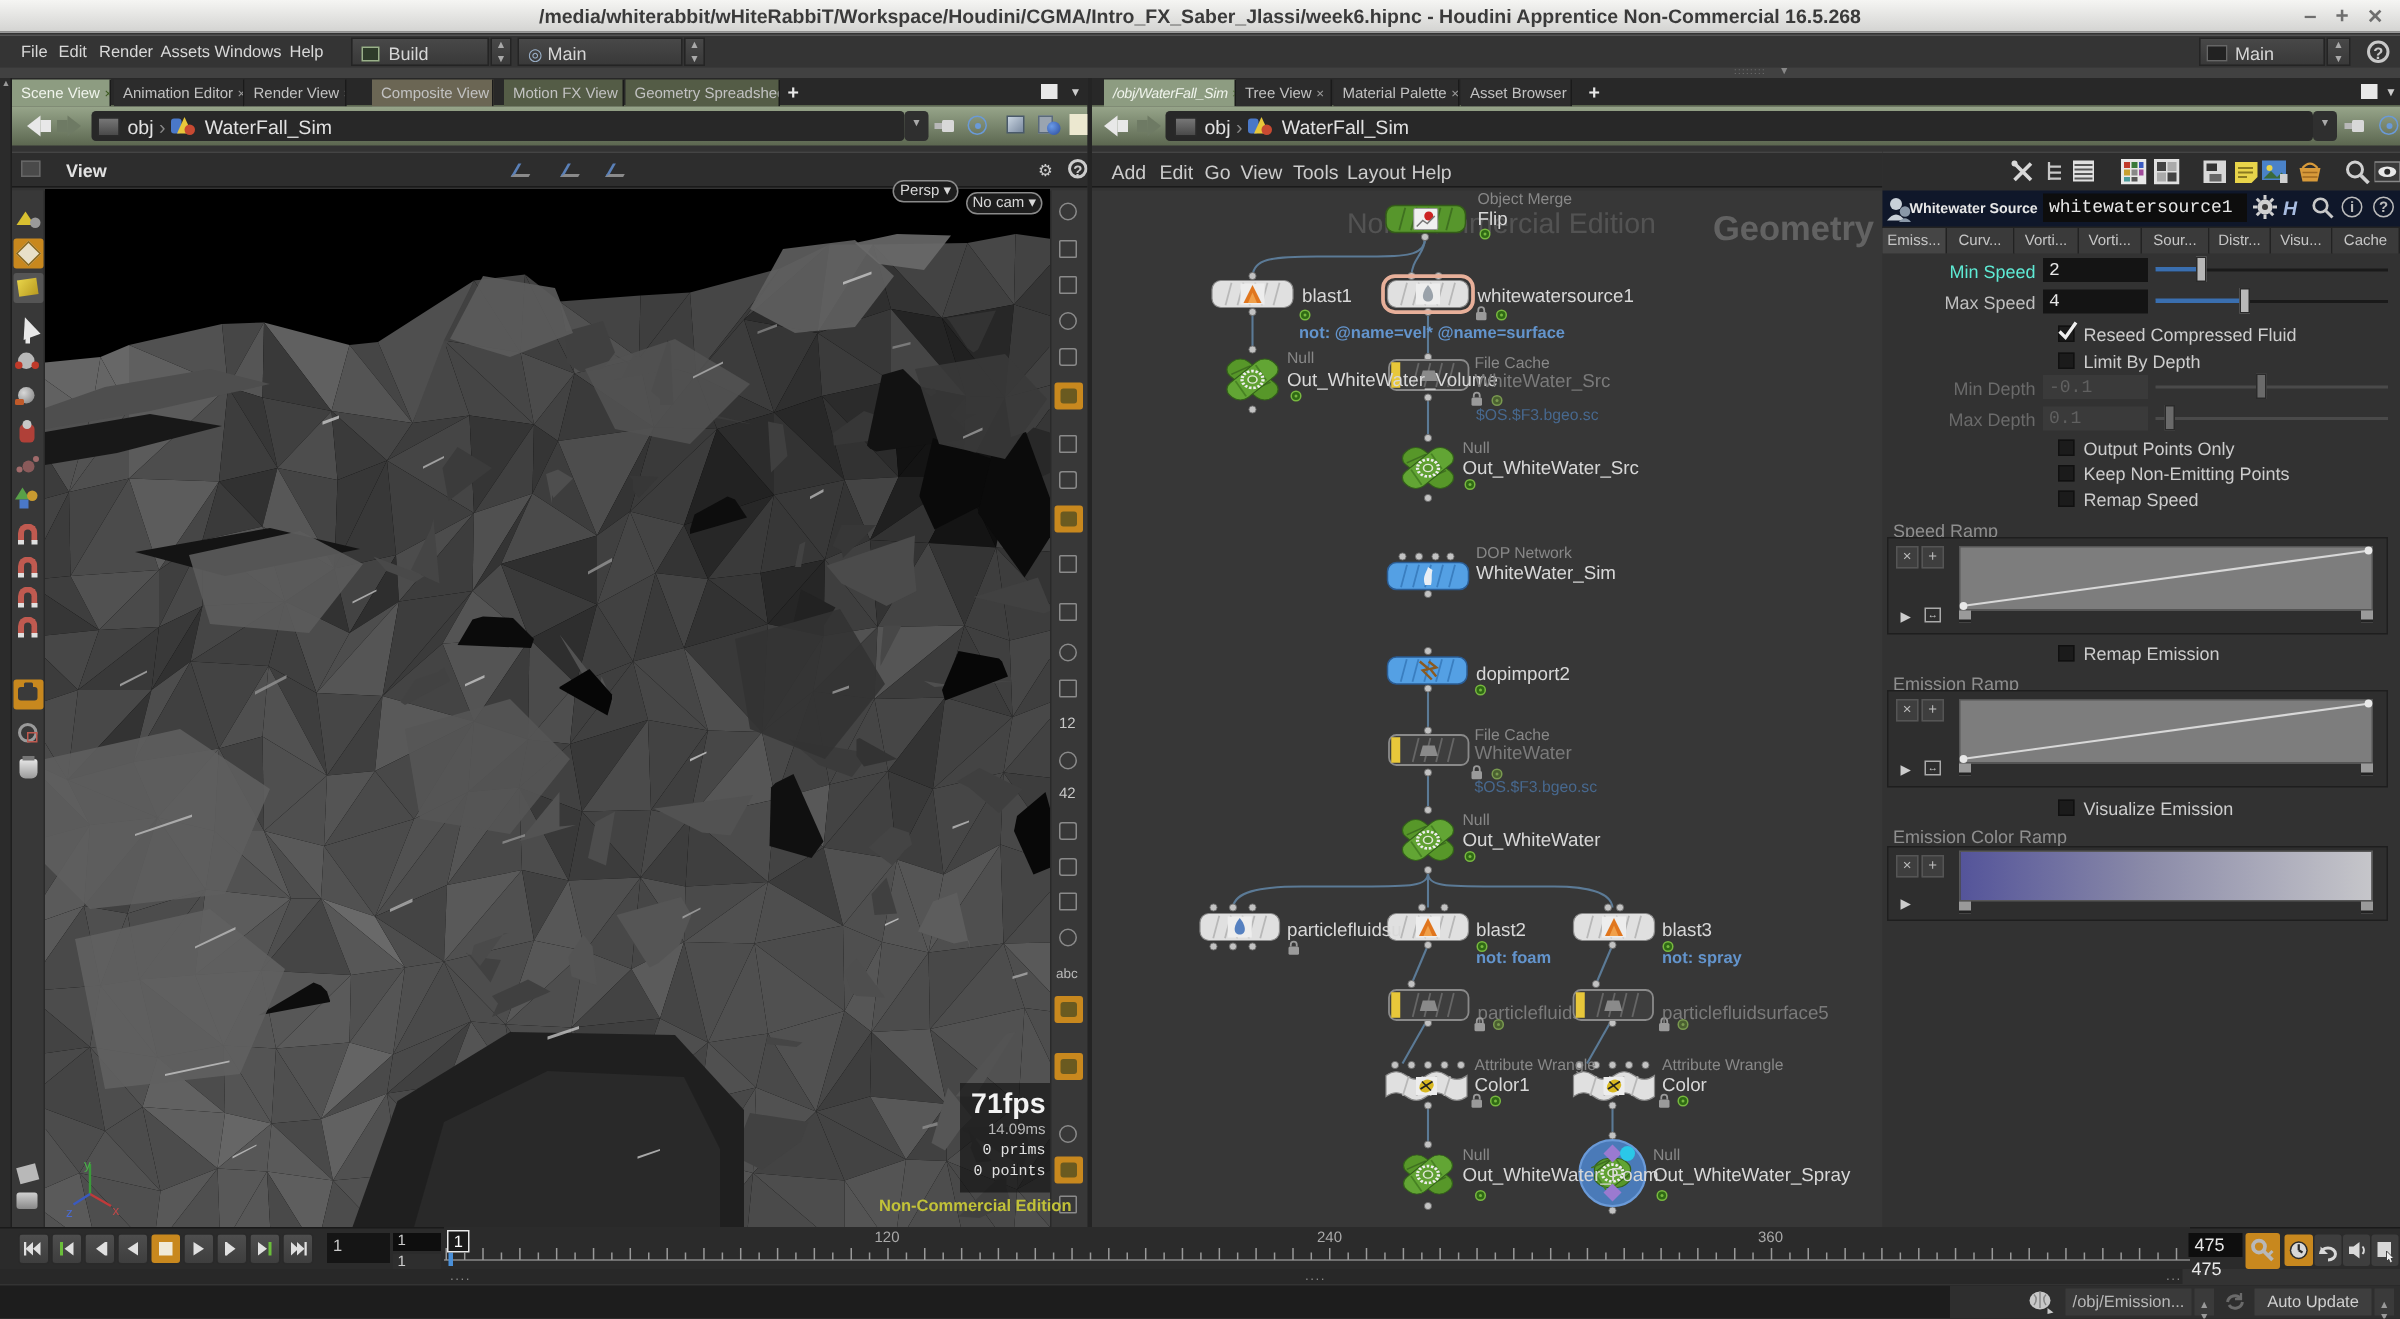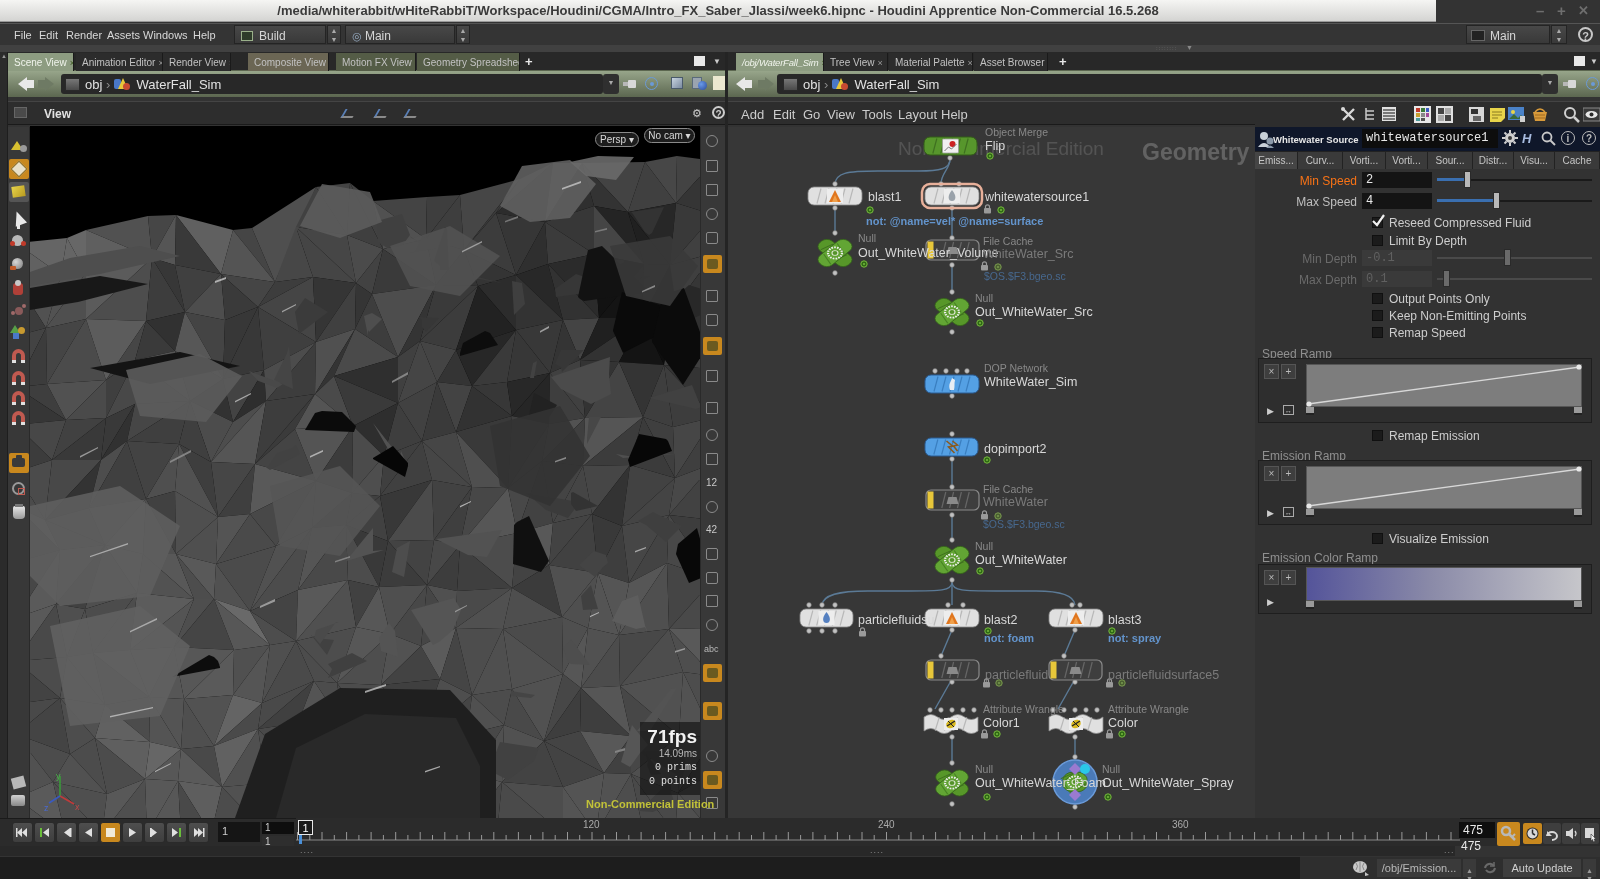--- a/index.html
+++ b/index.html
@@ -1,17 +1,17 @@
 <!DOCTYPE html>
 <html><head><meta charset="utf-8">
 <style>
 *{margin:0;padding:0;box-sizing:border-box}
 html,body{width:1600px;height:879px;overflow:hidden;background:#333;font-family:"Liberation Sans",sans-serif;position:relative}
 .abs{position:absolute}
-.tb{position:absolute;left:0;top:0;width:1436px;height:22px;background:linear-gradient(#f5f5f3,#d4d4d2);border-bottom:1px solid #9a9a9a}
+.tb{position:absolute;left:0;top:0;width:1600px;height:22px;background:linear-gradient(#f5f5f3,#d4d4d2);border-bottom:1px solid #9a9a9a}
 .tb .t{position:absolute;left:0;right:0;top:3px;text-align:center;font-size:13px;font-weight:bold;color:#3a3a3a}
 .winbtn{position:absolute;top:2px;color:#6e6e6e;font-size:15px;font-weight:bold}
 .menubar{position:absolute;left:0;top:23px;width:1600px;height:22px;background:#343434;border-top:1px solid #555}
 .menubar .m{position:absolute;top:5px;font-size:11px;color:#d8d8d8}
 .combo{position:absolute;background:linear-gradient(#484848,#393939);border:1px solid #242424;color:#d6d6d6;font-size:12px}
 .gap{position:absolute;left:0;top:45px;width:1600px;height:7px;background:#414141}
 .tab{position:absolute;top:1px;height:18px;font-size:10px;color:#c2c2c2;border-right:1px solid #1a1a1a;white-space:nowrap;overflow:hidden}
 .tab span{display:inline-block;padding:4px 2px 0 6px}
 .tab .x{color:#9a9a9a;font-size:9px;padding:4px 4px 0 1px}
 .seltab{background:#8d9c81;color:#f0f4ec}
@@ -721,21 +721,21 @@
     <div class="abs" style="left:3px;top:517px;color:#b8b8b8;font-size:9px">abc</div>
     <div class="abs" style="left:2px;top:537px;width:19px;height:18px;background:#c8881e;border-radius:2px"></div>
     <div class="abs" style="left:6px;top:541px;width:11px;height:10px;background:#6a5a20;border-radius:2px"></div>
     <div class="abs" style="left:2px;top:575px;width:19px;height:18px;background:#c8881e;border-radius:2px"></div>
     <div class="abs" style="left:6px;top:579px;width:11px;height:10px;background:#6a5a20;border-radius:2px"></div>
     <div class="abs" style="left:5px;top:623px;width:12px;height:12px;background:none;border:1.5px solid #8a8a8a;border-radius:50%"></div>
     <div class="abs" style="left:2px;top:644px;width:19px;height:18px;background:#c8881e;border-radius:2px"></div>
     <div class="abs" style="left:6px;top:648px;width:11px;height:10px;background:#6a5a20;border-radius:2px"></div>
     <div class="abs" style="left:5px;top:670px;width:12px;height:12px;background:none;border:1.5px solid #8a8a8a;border-radius:1px"></div>
   </div>
-<div class="pill" style="left:595px;top:132px;width:44px">Persp ▾</div>
+<div class="pill" style="left:595px;top:120px;width:44px">Persp ▾</div>
 <div class="pill" style="left:644px;top:128px;width:51px">No cam ▾</div>
 <div class="abs" style="left:640px;top:722px;width:60px;height:73px;background:rgba(15,15,15,0.62)"></div>
 <div class="abs" style="left:640px;top:726px;width:57px;text-align:right;color:#f2f2f2;font-size:19px;font-weight:bold">71fps</div>
 <div class="abs" style="left:640px;top:748px;width:57px;text-align:right;color:#b8b8b8;font-size:10px">14.09ms</div>
 <div class="abs" style="left:630px;top:762px;width:67px;text-align:right;color:#e0e0e0;font-size:10px;font-family:'Liberation Mono',monospace">0  prims</div>
 <div class="abs" style="left:630px;top:776px;width:67px;text-align:right;color:#e0e0e0;font-size:10px;font-family:'Liberation Mono',monospace">0 points</div>
 <div class="abs" style="left:586px;top:798px;color:#c2c238;font-size:11px;font-weight:bold">Non-Commercial Edition</div>
 <svg class="abs" style="left:42px;top:770px" width="40" height="42">
 <line x1="18" y1="26" x2="18" y2="6" stroke="#3a9a3a" stroke-width="1.6"></line>
 <line x1="18" y1="26" x2="32" y2="34" stroke="#c03a3a" stroke-width="1.6"></line>
@@ -1217,21 +1217,21 @@
 <div class="abs" style="left:1255px;top:152px;width:377px;height:17px;background:#2e2e2e">
     <div class="ptab" style="left:0px;width:43px;background:#454545">Emiss...</div>
     <div class="ptab" style="left:43px;width:45px;background:#3a3a3a">Curv...</div>
     <div class="ptab" style="left:88px;width:43px;background:#3a3a3a">Vorti...</div>
     <div class="ptab" style="left:131px;width:42px;background:#3a3a3a">Vorti...</div>
     <div class="ptab" style="left:173px;width:45px;background:#3a3a3a">Sour...</div>
     <div class="ptab" style="left:218px;width:41px;background:#3a3a3a">Distr...</div>
     <div class="ptab" style="left:259px;width:41px;background:#3a3a3a">Visu...</div>
     <div class="ptab" style="left:300px;width:45px;background:#3a3a3a">Cache</div>
   </div>
-<div class="abs" style="left:1257px;top:174px;width:100px;text-align:right;font-size:12px;color:#f97316">Min Speed</div>
+<div class="abs" style="left:1257px;top:174px;width:100px;text-align:right;font-size:12px;color:#5eead4">Min Speed</div>
 <div class="abs" style="left:1362px;top:172px;width:70px;height:16px;background:#141414;color:#e8e8e8;font-family:'Liberation Mono',monospace;font-size:12px;padding:1px 0 0 4px">2</div>
 <div class="abs" style="left:1437px;top:179px;width:155px;height:2px;background:#1a1a1a"></div>
 <div class="abs" style="left:1437px;top:178px;width:27px;height:3px;background:#3a6fb0"></div>
 <div class="abs" style="left:1464px;top:171px;width:7px;height:17px;background:#b8b8b8;border:1px solid #2a2a2a"></div>
 <div class="abs" style="left:1257px;top:195px;width:100px;text-align:right;font-size:12px;color:#bfbfbf">Max Speed</div>
 <div class="abs" style="left:1362px;top:193px;width:70px;height:16px;background:#141414;color:#e8e8e8;font-family:'Liberation Mono',monospace;font-size:12px;padding:1px 0 0 4px">4</div>
 <div class="abs" style="left:1437px;top:200px;width:155px;height:2px;background:#1a1a1a"></div>
 <div class="abs" style="left:1437px;top:199px;width:56px;height:3px;background:#3a6fb0"></div>
 <div class="abs" style="left:1493px;top:192px;width:7px;height:17px;background:#b8b8b8;border:1px solid #2a2a2a"></div>
 <div class="cb" style="left:1372px;top:217px"></div>

